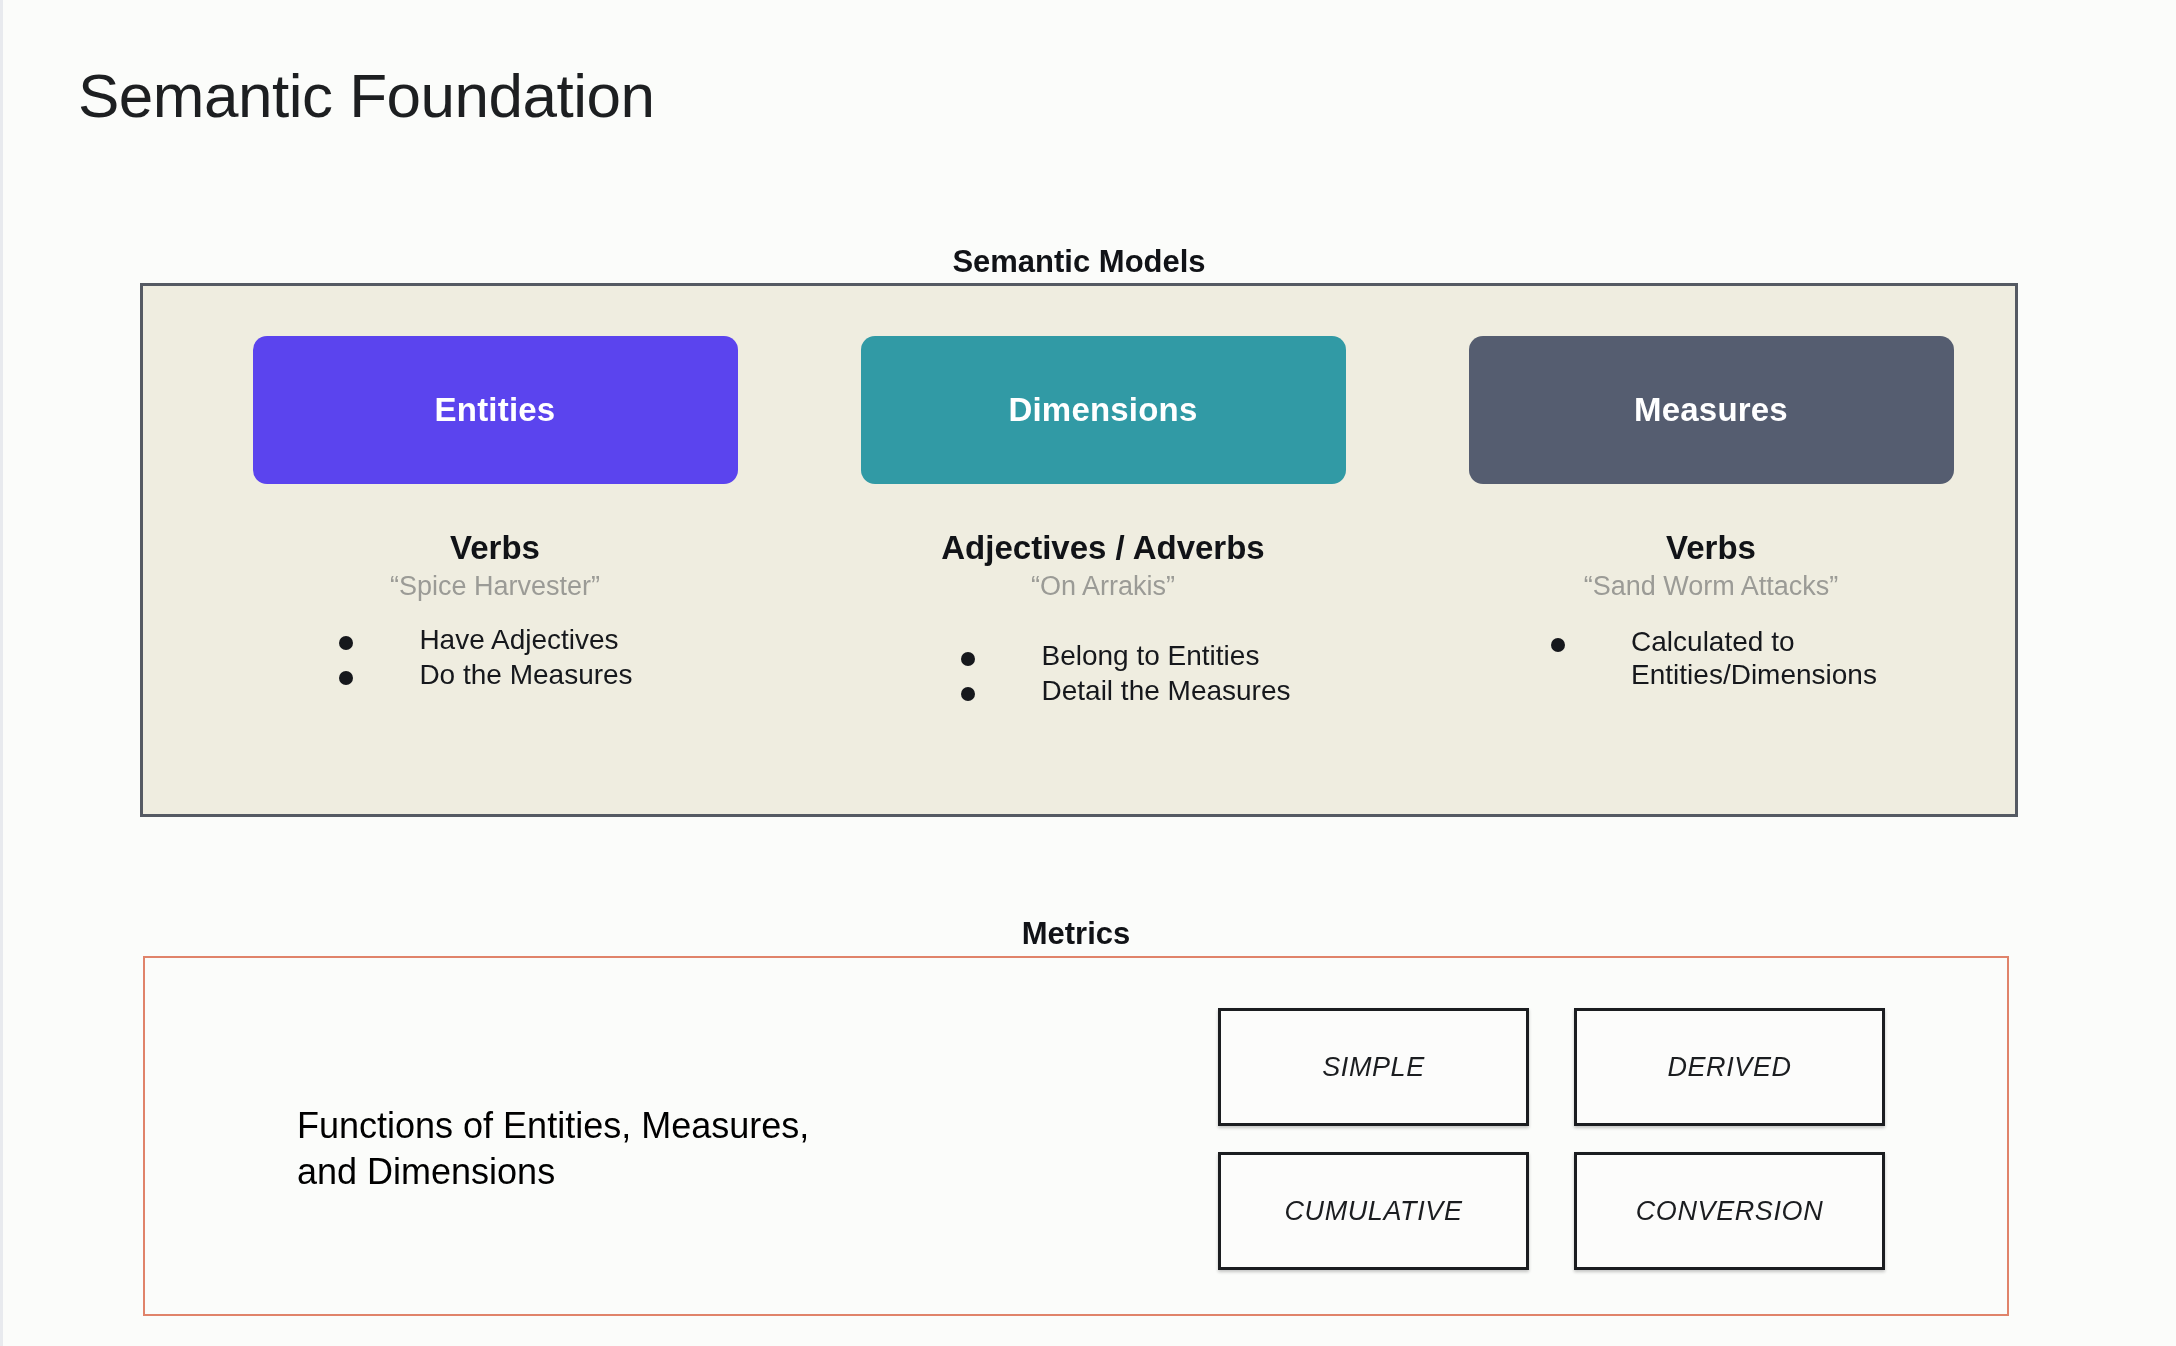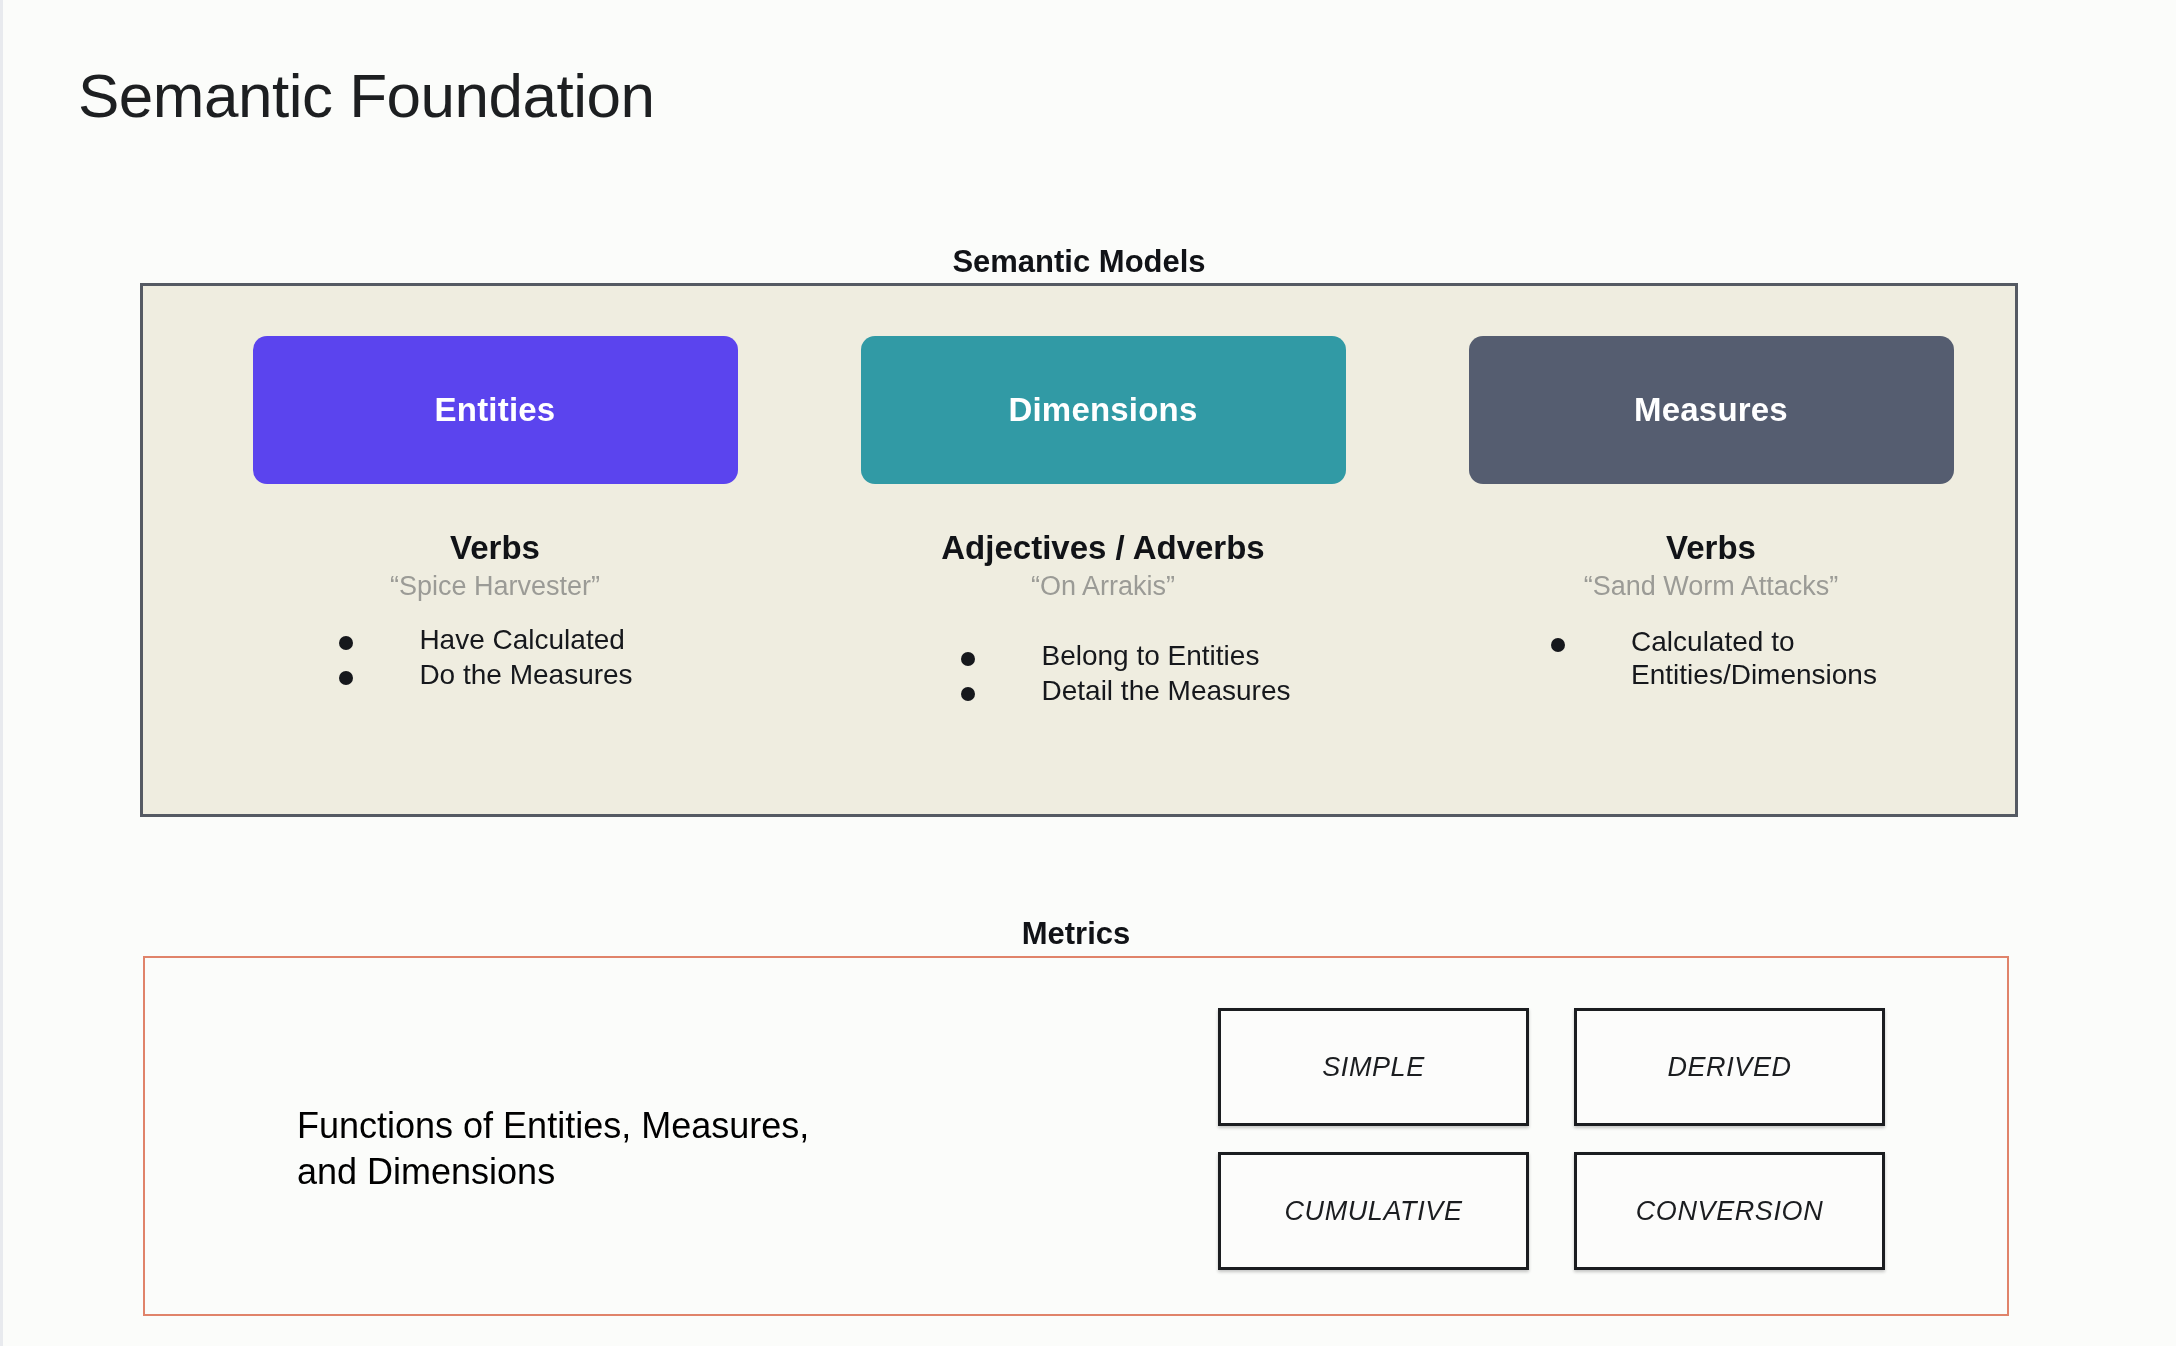--- a/index.html
+++ b/index.html
@@ -205,21 +205,21 @@
   <div id="semantic-models-panel">
     <div class="model-columns">
 
       <div class="model-col col-entities">
         <div class="model-chip chip-entities">Entities</div>
         <div class="pos-word">Verbs</div>
         <div class="pos-example">“Spice Harvester”</div>
         <ul class="bullets">
           <li>
             <span class="dot"></span>
-            <span class="btext">Have Calculated</span>
+            <span class="btext">Have Adjectives</span>
           </li>
           <li>
             <span class="dot"></span>
             <span class="btext">Do the Measures</span>
           </li>
         </ul>
       </div>
 
       <div class="model-col col-dimensions">
         <div class="model-chip chip-dimensions">Dimensions</div>

